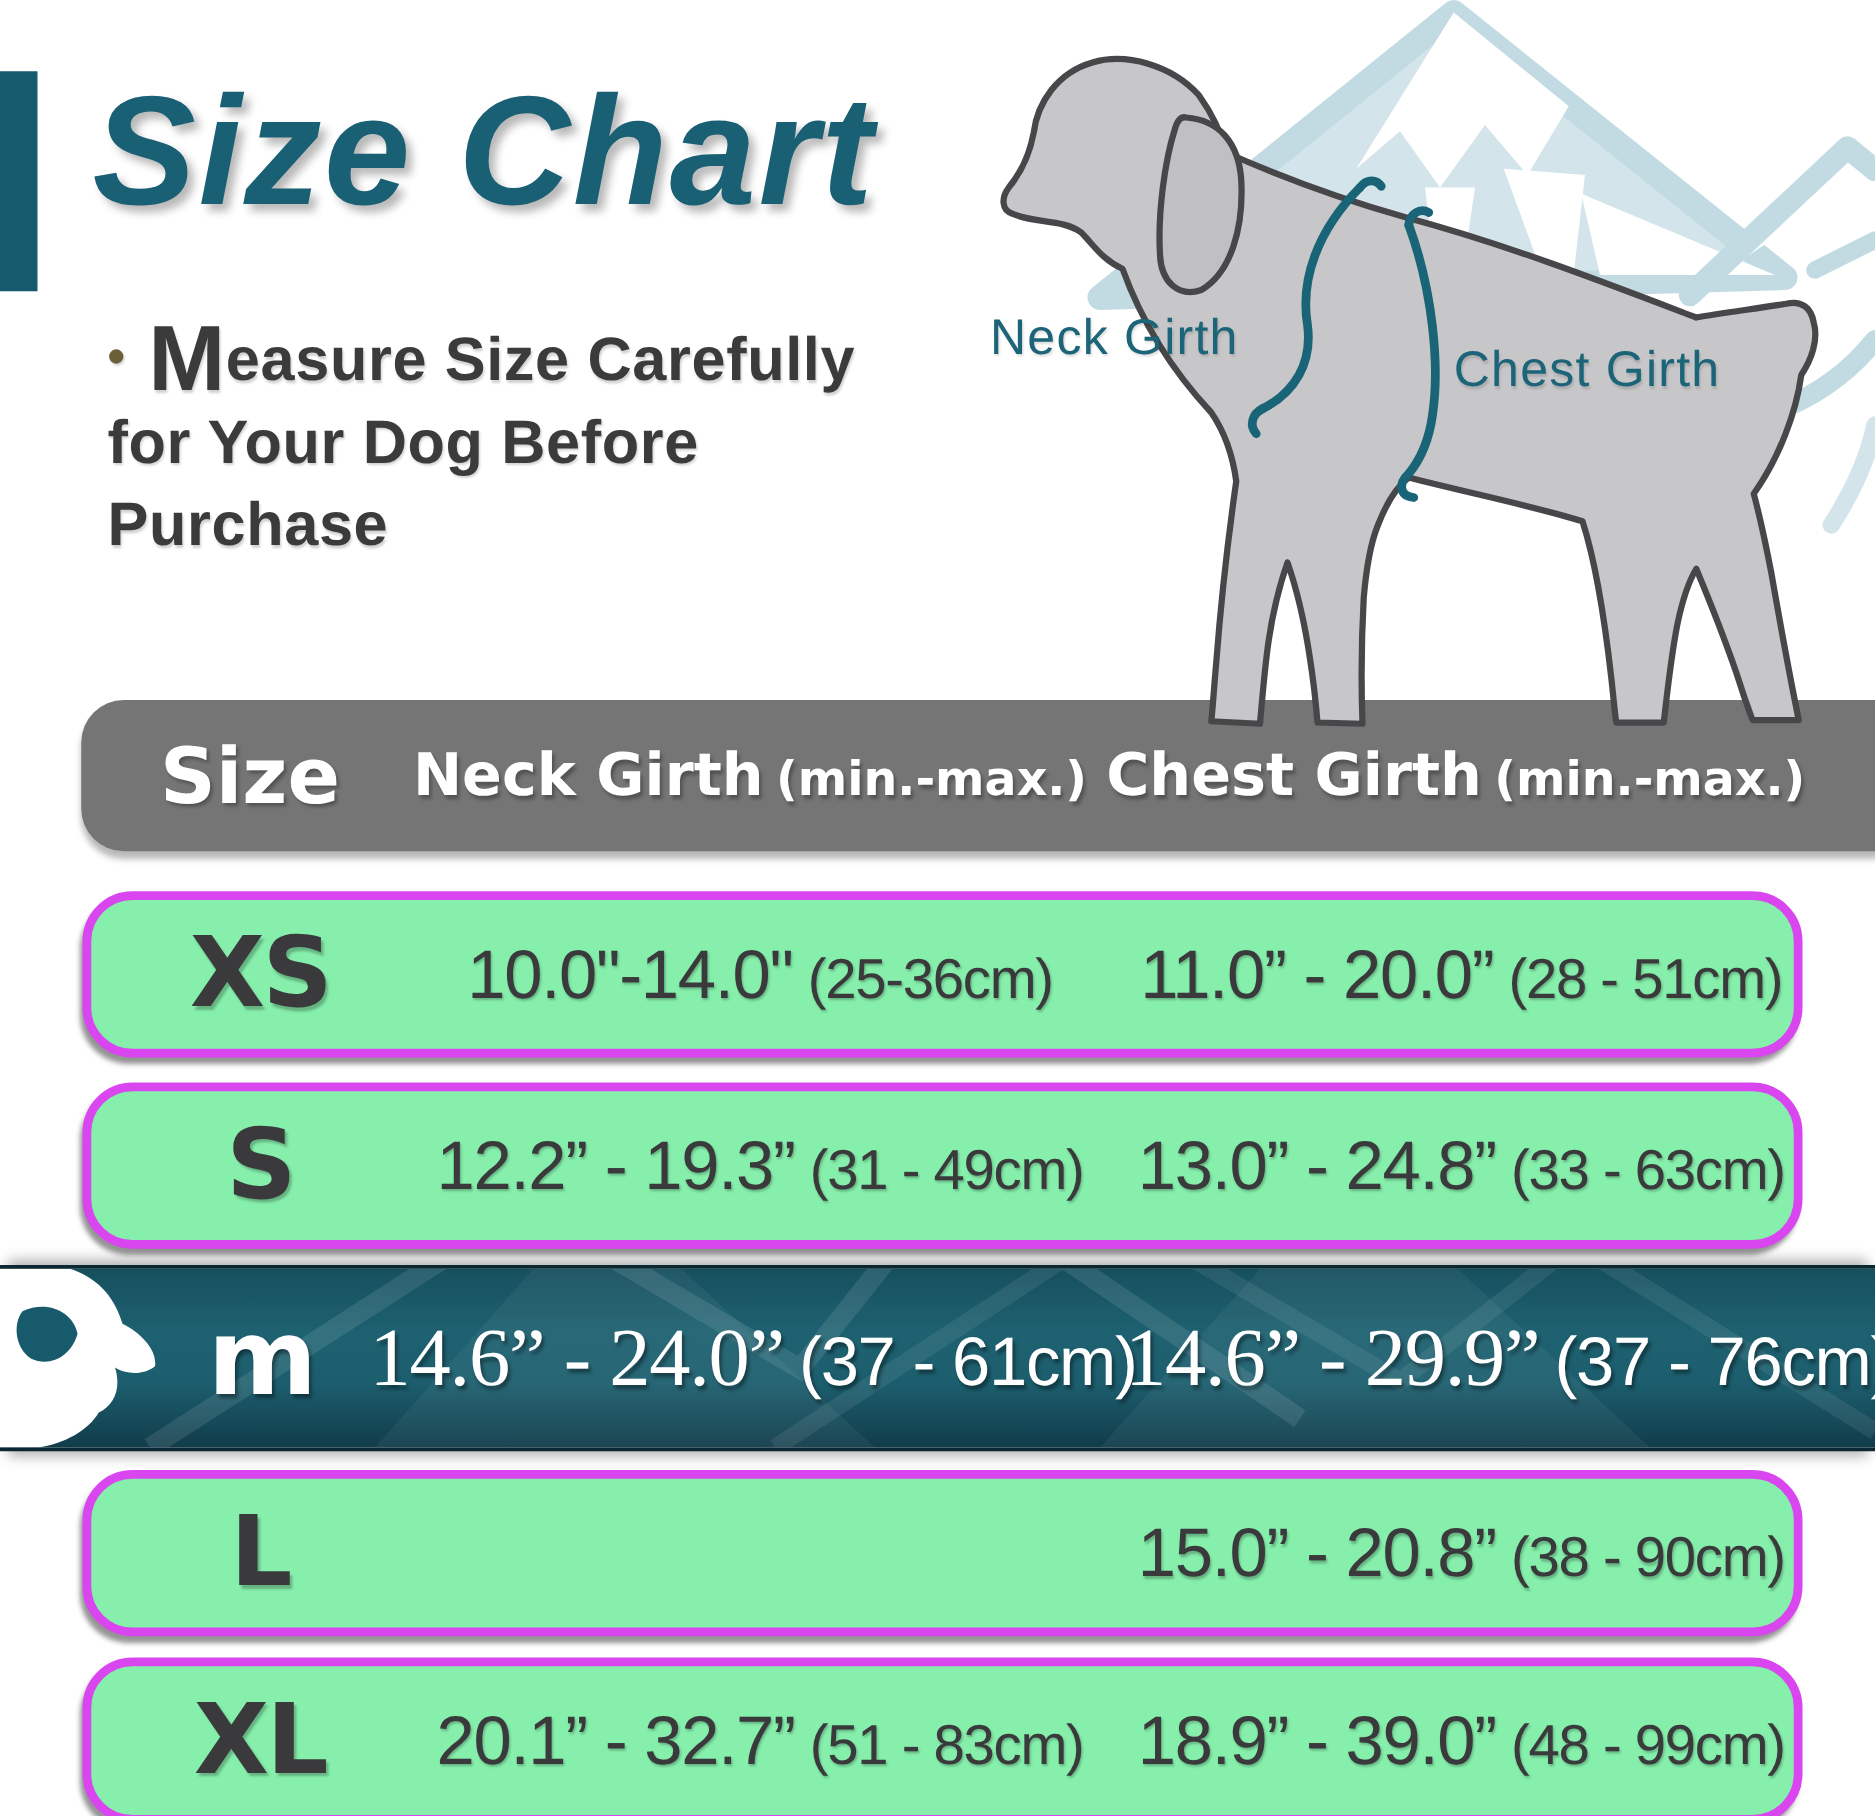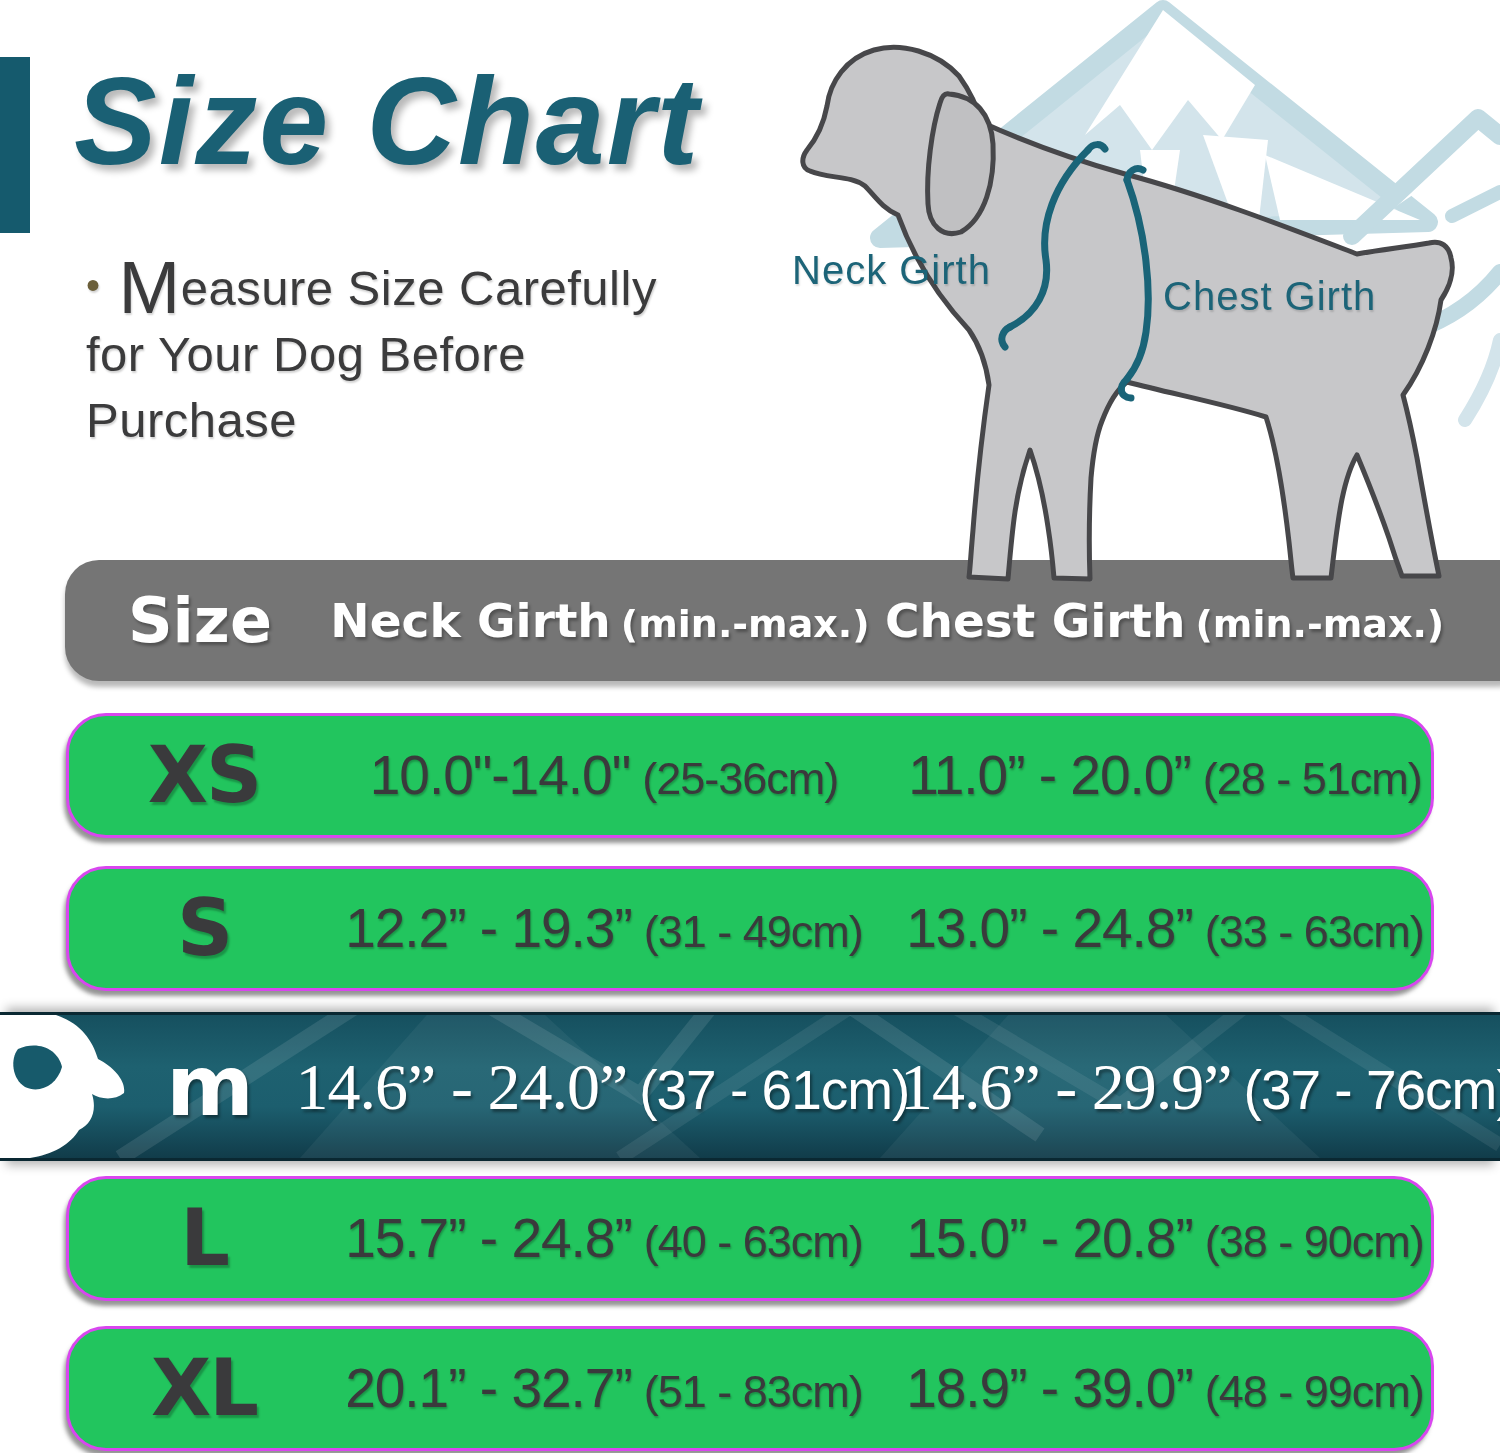--- a/index.html
+++ b/index.html
@@ -10,21 +10,21 @@
   .decor-svg{position:absolute;left:0;top:0;width:1500px;height:1453px;z-index:1;}
   .dog-svg{position:absolute;left:0;top:0;width:1500px;height:1453px;z-index:3;pointer-events:none;}
 
   
   .corner-bar{position:absolute;left:0;top:57px;width:30px;height:176px;background:#155a6d;z-index:4;}
   .page-title{position:absolute;left:74px;top:52px;margin:0;z-index:4;
       font-family:"Liberation Sans",sans-serif;font-style:italic;font-weight:bold;
       font-size:124px;line-height:1.12;letter-spacing:2px;color:#1a6074;
       text-shadow:5px 6px 7px rgba(0,0,0,.28);text-align:center;}
   .note{position:absolute;left:86px;top:252px;z-index:4;color:#3b3b3c;
-      font-size:49px;line-height:66px;font-weight:400;letter-spacing:.5px;
+      font-size:49px;line-height:66px;font-weight:700;letter-spacing:.5px;
       text-shadow:1px 2px 2px rgba(0,0,0,.18);}
   .note .bullet{color:#6b5f3a;font-size:40px;vertical-align:6px;margin-right:18px;}
   .note .leadcap{font-size:74px;line-height:0;vertical-align:-8px;}
 
   
   .girth-label{position:absolute;z-index:4;color:#1c6478;font-size:40px;font-weight:500;
       letter-spacing:1px;text-shadow:1px 2px 2px rgba(0,0,0,.15);}
   .lbl-neck{left:792px;top:248px;}
   .lbl-chest{left:1163px;top:274px;}
 
@@ -34,21 +34,21 @@
   .hdr-bar .cell{position:absolute;top:0;height:121px;line-height:121px;text-align:center;
       color:#ffffff;white-space:nowrap;font-family:"DejaVu Sans","Liberation Sans",sans-serif;
       text-shadow:2px 3px 3px rgba(0,0,0,.3);}
   .hc-size{left:0;width:270px;font-size:62px;font-weight:bold;}
   .hc-neck{left:250px;width:570px;}
   .hc-chest{left:820px;width:542px;}
   .hdr-main{font-size:47px;font-weight:bold;}
   .hdr-sub{font-size:38px;font-weight:bold;margin-left:10px;text-align:center;}
 
   .size-row{position:absolute;left:66px;width:1362px;height:119px;z-index:2;
-      background:#22c55e;border:3px solid #d946ef;border-radius:40px;
+      background:#86efac;border:7px solid #d946ef;border-radius:40px;
       box-shadow:-3px 6px 4px -1px rgba(60,60,60,.55);}
   .r0{top:713px;} .r1{top:866px;} .r3{top:1176px;} .r4{top:1326px;}
   .size-row .cell{position:absolute;top:0;height:119px;line-height:119px;text-align:center;
       white-space:nowrap;color:#3a3a3c;}
   .rc-size{left:0;width:270px;font-family:"DejaVu Sans","Liberation Sans",sans-serif;
       font-size:78px;font-weight:bold;letter-spacing:-2px;color:#3b3b3d;
       text-shadow:2px 3px 2px rgba(0,0,0,.25);}
   .rc-neck{left:250px;width:570px;}
   .rc-chest{left:830px;width:532px;}
   .num{font-size:55px;letter-spacing:-1px;text-shadow:1px 2px 2px rgba(0,0,0,.25);}
@@ -126,21 +126,20 @@
       <path d="M0 0 L56 0 C80 8 92 24 98 44 C114 52 126 66 124 78 C114 86 100 84 92 79 C97 95 92 109 79 115 C71 129 52 140 30 143 L0 143 Z" fill="#ffffff"></path>
       <path d="M18 34 C38 25 58 34 62 52 C57 70 40 79 25 72 C12 64 10 44 18 34 Z" fill="#175a6b"></path>
     </svg>
     <div class="cell mc-size">m</div>
     <div class="cell mc-neck"><span class="num">14.6” - 24.0”</span><span class="cmu">(37 - 61cm)</span></div>
     <div class="cell mc-chest"><span class="num">14.6” - 29.9”</span><span class="cmu">(37 - 76cm)</span></div>
   </div>
 
   <div class="size-row r3">
     <div class="cell rc-size">L</div>
-    <div class="cell rc-neck"><span class="num">15.7” - 24.8”</span><span class="cmu">(40 - 63cm)</span></div>
     <div class="cell rc-chest"><span class="num">15.0” - 20.8”</span><span class="cmu">(38 - 90cm)</span></div>
   </div>
 
   <div class="size-row r4">
     <div class="cell rc-size">XL</div>
     <div class="cell rc-neck"><span class="num">20.1” - 32.7”</span><span class="cmu">(51 - 83cm)</span></div>
     <div class="cell rc-chest"><span class="num">18.9” - 39.0”</span><span class="cmu">(48 - 99cm)</span></div>
   </div>
 
   <svg class="dog-svg" viewBox="0 0 1500 1453">

